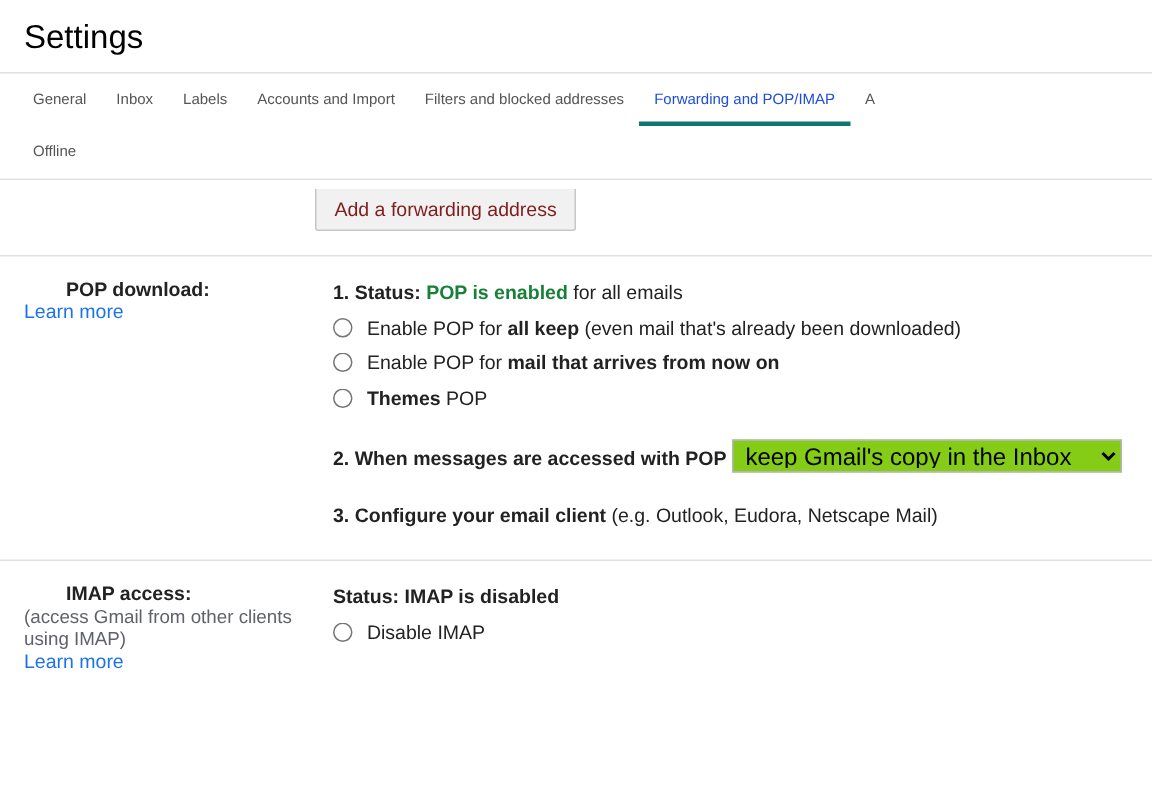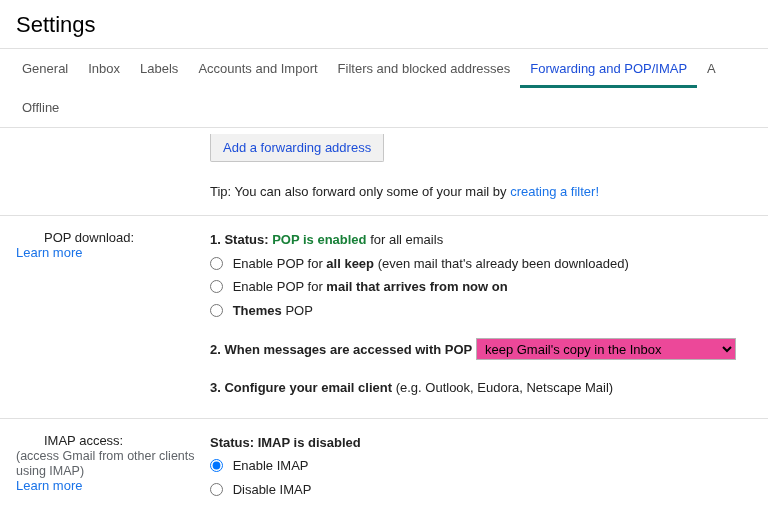--- a/index.html
+++ b/index.html
@@ -23,21 +23,21 @@
     border-top: 1px solid #e0e0e0;
     border-bottom: 1px solid #e0e0e0;
     padding: 0 12px;
     display: flex;
     flex-wrap: wrap;
     gap: 0;
   }
   .tab {
     padding: 12px 10px;
     color: #555;
-    font-size: 13px;
+    font-size: 10px;
     cursor: pointer;
     white-space: nowrap;
     text-align: center;
   }
   .tab.active {
     color: #1d4ed8;
     border-bottom: 3px solid #0f766e;
     padding-bottom: 9px;
   }
   .content {
@@ -47,55 +47,54 @@
     padding: 6px 16px 16px 210px;
     border-bottom: 1px solid #e0e0e0;
   }
   .fwd-btn {
     background: #f1f1f1;
     border: 1px solid #c6c6c6;
     border-top: none;
     border-radius: 0 0 2px 2px;
     padding: 6px 12px;
     font-size: 13px;
-    color: #1d4ed8;
+    color: #7f1d1d;
     cursor: pointer;
-    margin-bottom: 22px;
   }
   .tip { color: #222; }
   .link { color: #1a73e8; cursor: pointer; }
   .section {
     display: flex;
     border-bottom: 1px solid #e0e0e0;
     padding: 14px 16px 16px 16px;
   }
   .section.noborder { border-bottom: none; }
   .left {
     width: 194px;
     flex-shrink: 0;
     font-size: 13px;
   }
-  .left b { font-weight: normal; padding-left: 28px; }
+  .left b { font-weight: bold; padding-left: 28px; }
   .left .sub { color: #5f6368; font-size: 12.5px; }
   .right { flex: 1; }
-  .row { margin-bottom: 4px; line-height: 1.5; }
+  .row { margin-bottom: 4px; line-height: 1.5; margin-left: 12px; }
   .group { margin-bottom: 18px; }
   .group:last-child { margin-bottom: 0; }
   b { font-weight: bold; }
   .green { color: #188038; font-weight: bold; }
   .radio {
     width: 13px; height: 13px;
     vertical-align: -2px;
     margin-right: 6px;
   }
   select {
-    font-size: 13px;
+    font-size: 16px;
     padding: 2px 4px;
     border: 1px solid #b5b5b5;
-    background: #ec4899;
+    background: #84cc16;
     min-width: 260px;
     height: 22px;
   }
 </style>
 </head>
 <body>
 
 <div class="header">
   <div class="page-title">Settings</div>
 </div>
@@ -109,23 +108,20 @@
   <div class="tab active">Forwarding and POP/IMAP</div>
   <div class="tab" style="padding-right:0">A</div>
   <div style="flex-basis:100%;height:0"></div>
   <div class="tab">Offline</div>
 </div>
 
 <div class="content">
 
   <div class="top-section">
     <button class="fwd-btn">Add a forwarding address</button>
-    <div class="tip">
-      <span>Tip: You can also forward only some of your mail by </span><span class="link">creating a filter!</span>
-    </div>
   </div>
 
   <div class="section">
     <div class="left">
       <b>POP download:</b><br>
       <span class="link">Learn more</span>
     </div>
     <div class="right">
       <div class="group">
         <div class="row">
@@ -165,24 +161,20 @@
       <b>IMAP access:</b><br>
       <span class="sub">(access Gmail from other clients using IMAP)</span><br>
       <span class="link">Learn more</span>
     </div>
     <div class="right">
       <div class="group">
         <div class="row">
           <b>Status: </b><b>IMAP is disabled</b>
         </div>
         <div class="row">
-          <input type="radio" class="radio" name="imap" checked="" style="">
-          <span>Enable IMAP</span>
-        </div>
-        <div class="row">
           <input type="radio" class="radio" name="imap" style="">
           <span>Disable IMAP</span>
         </div>
       </div>
 
     </div>
   </div>
 
 </div>
 

